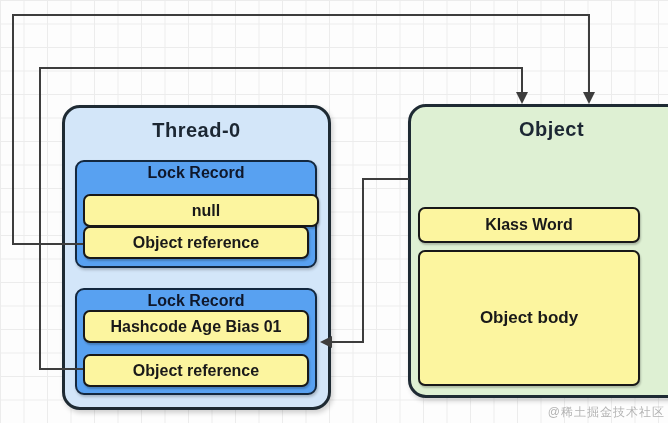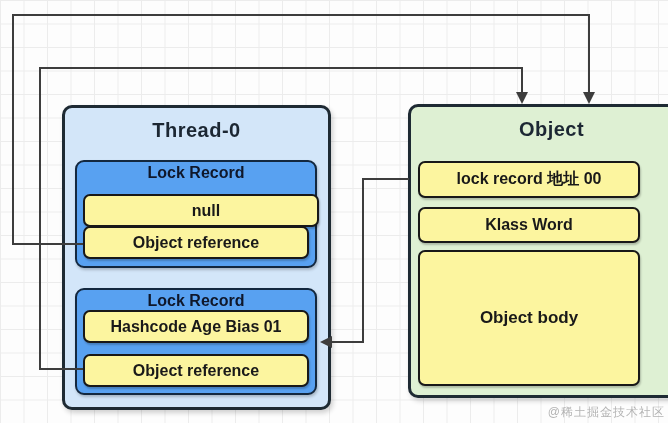--- a/index.html
+++ b/index.html
@@ -12,21 +12,21 @@
     background-image:
       linear-gradient(to right,#ececec 1px,transparent 1px),
       linear-gradient(to bottom,#ececec 1px,transparent 1px);
     background-size:23.5px 23.5px;
   }
   .arrows{position:absolute;left:0;top:0;width:668px;height:423px;z-index:5;pointer-events:none;}
   .arrows path{fill:none;stroke:#3d3d3d;stroke-width:2;}
   .arrows polygon{fill:#3d3d3d;stroke:none;}
 
   .bigbox{
-    position:absolute;border:3px solid #1e2a33;border-radius:10px;
+    position:absolute;border:3px solid #1e2a33;border-radius:18px;
     box-shadow:2px 3px 5px rgba(0,0,0,.18);
   }
   .thread-box{left:62px;top:105px;width:263px;height:299px;background:#d3e6f9;}
   .object-box{left:408px;top:104px;width:237px;height:288px;background:#def0d3;padding-left:44px;}
 
   .box-title{
     position:absolute;top:11px;left:0;width:100%;text-align:center;
     font-size:20px;font-weight:bold;color:#1c2733;letter-spacing:.5px;
   }
 
@@ -96,20 +96,19 @@
 
     <div class="lock-record lr2">
       <div class="lr-header">Lock Record</div>
       <div class="field f-hash">Hashcode Age Bias 01</div>
       <div class="field f-objref2">Object reference</div>
     </div>
   </div>
 
   <div class="bigbox object-box">
     <div class="box-title">Object</div>
-    <div class="field f-addr">lock record 地址 00</div>
     <div class="field f-body">Object body</div>
     <div class="field f-klass">Klass Word</div>
   </div>
 
   <div class="watermark">@稀土掘金技术社区</div>
 
 </div>
 
 </body></html>

